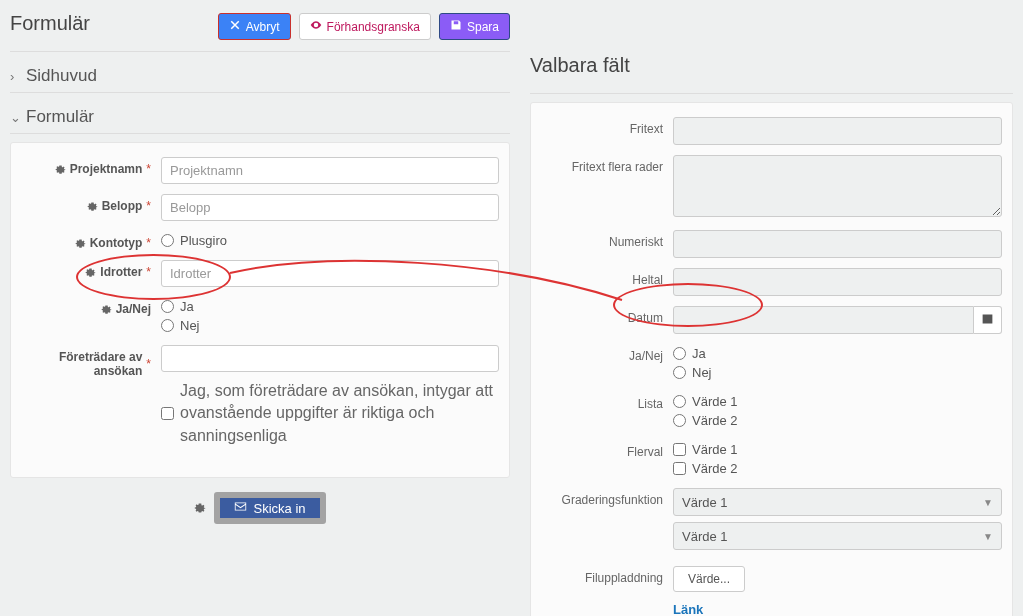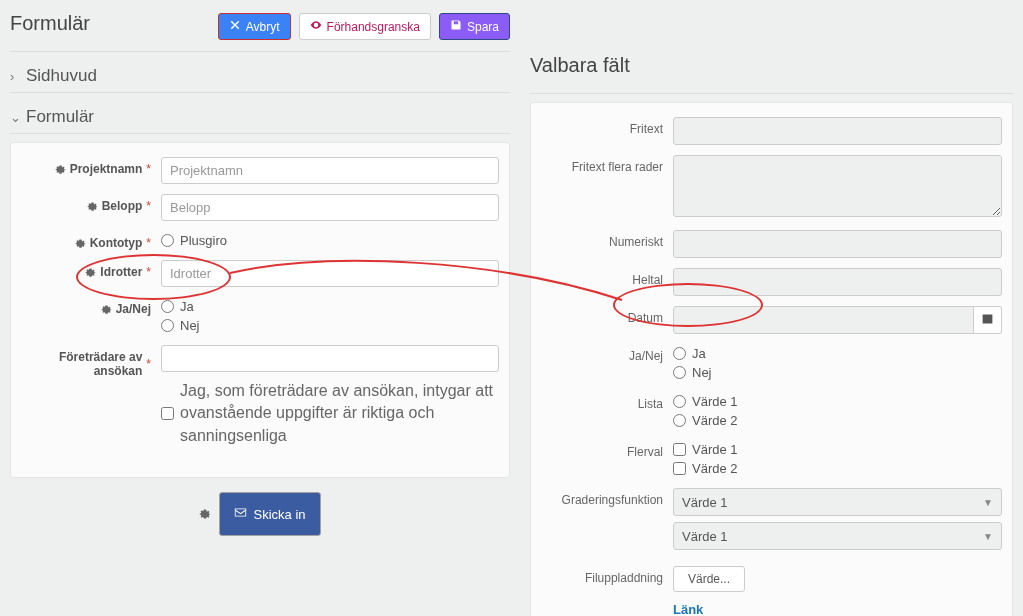--- a/index.html
+++ b/index.html
@@ -114,23 +114,23 @@
 
 .submit-row {
   display: flex;
   justify-content: center;
   align-items: center;
   gap: 8px;
   margin-top: 10px;
 }
 .submit-btn {
   background: #3b5ca0;
-  border: 1px solid #a3a3a3;
+  border: 6px solid #a3a3a3;
   color: #fff;
-  padding: 13px 14px;
+  padding: 2px 14px;
   border-radius: 3px;
   font-size: 13px;
   display: inline-flex;
   align-items: center;
   gap: 6px;
   cursor: pointer;
 }
 .submit-btn svg { width: 13px; height: 13px; fill: #fff; }
 
 .right-panel {

